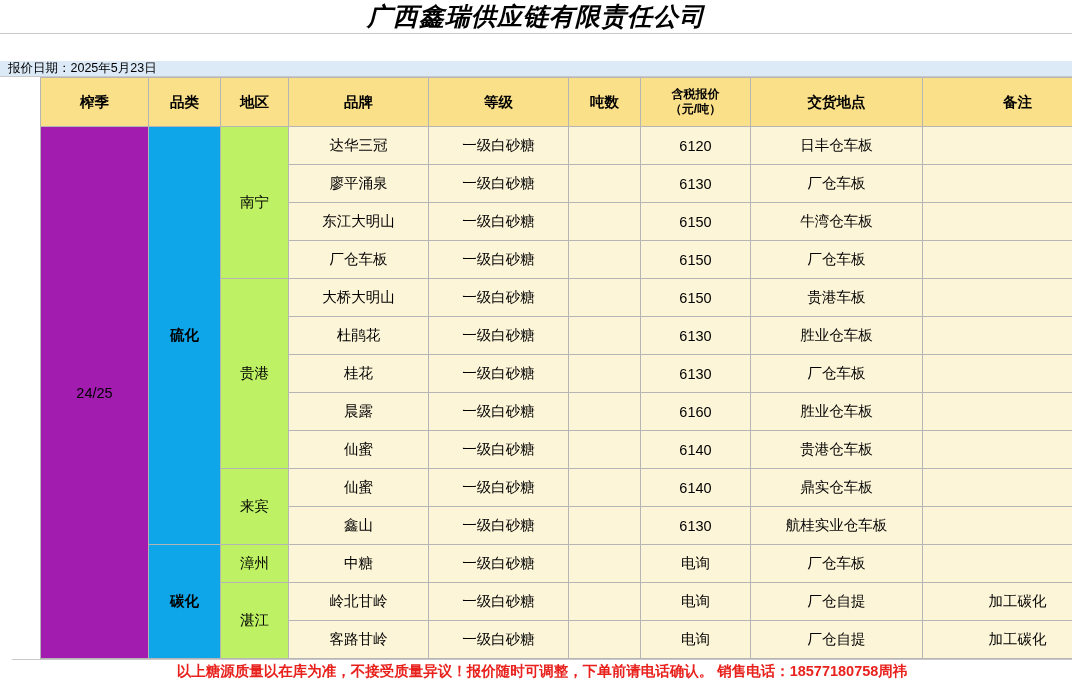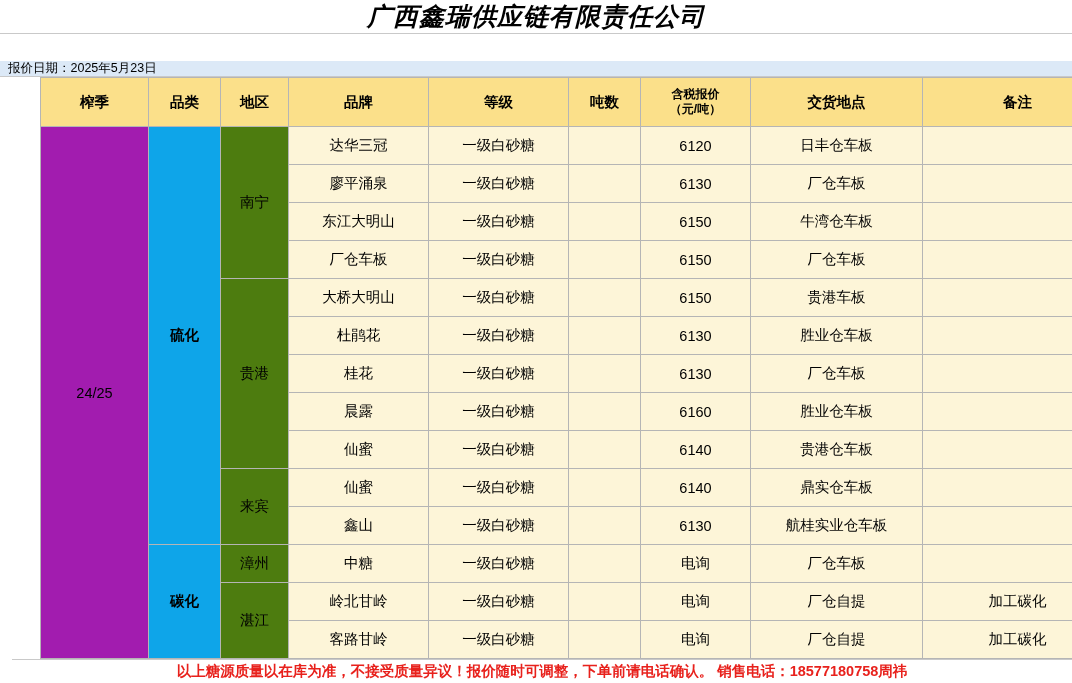--- a/index.html
+++ b/index.html
@@ -92,21 +92,21 @@
     background: #a21caf;
     font-size: 16px;
   }
   td.category {
     color: #e8211c;
     font-weight: bold;
     font-size: 16px;
     background: #0ea5e9;
   }
   td.region {
-    background: #4d7c0f;
+    background: #bef264;
     font-size: 15px;
   }
   td.brand {
     font-size: 15px;
   }
   td.price {
     font-size: 15px;
   }
   td.remark-red {
     color: #e8211c;

